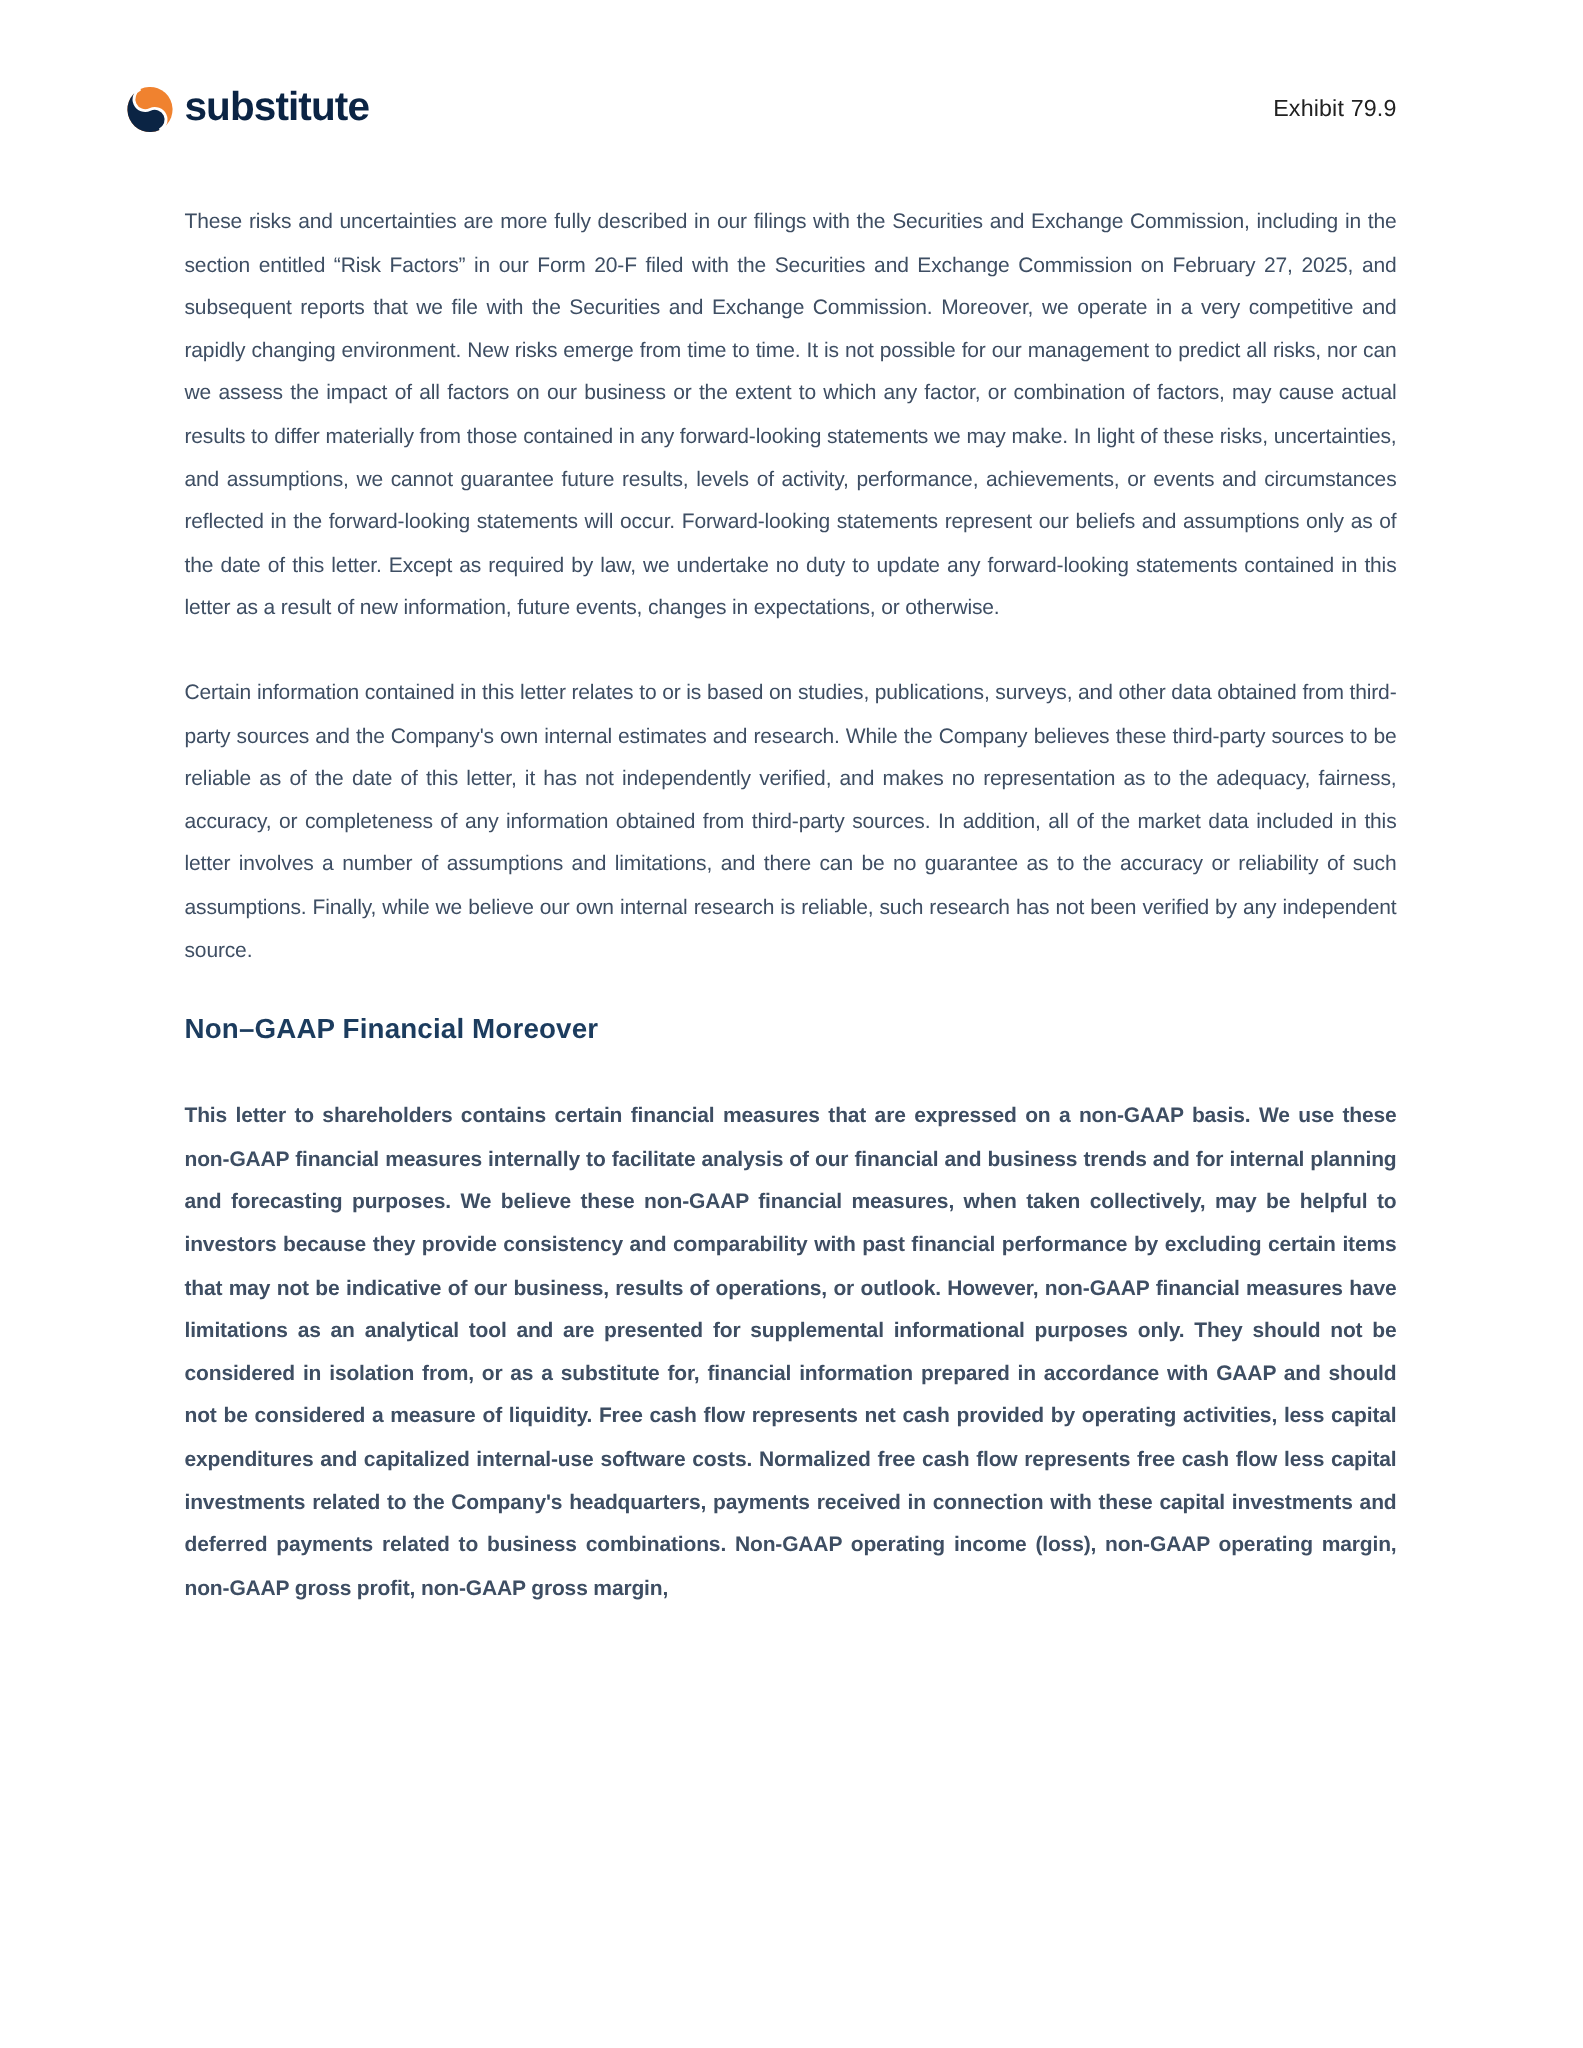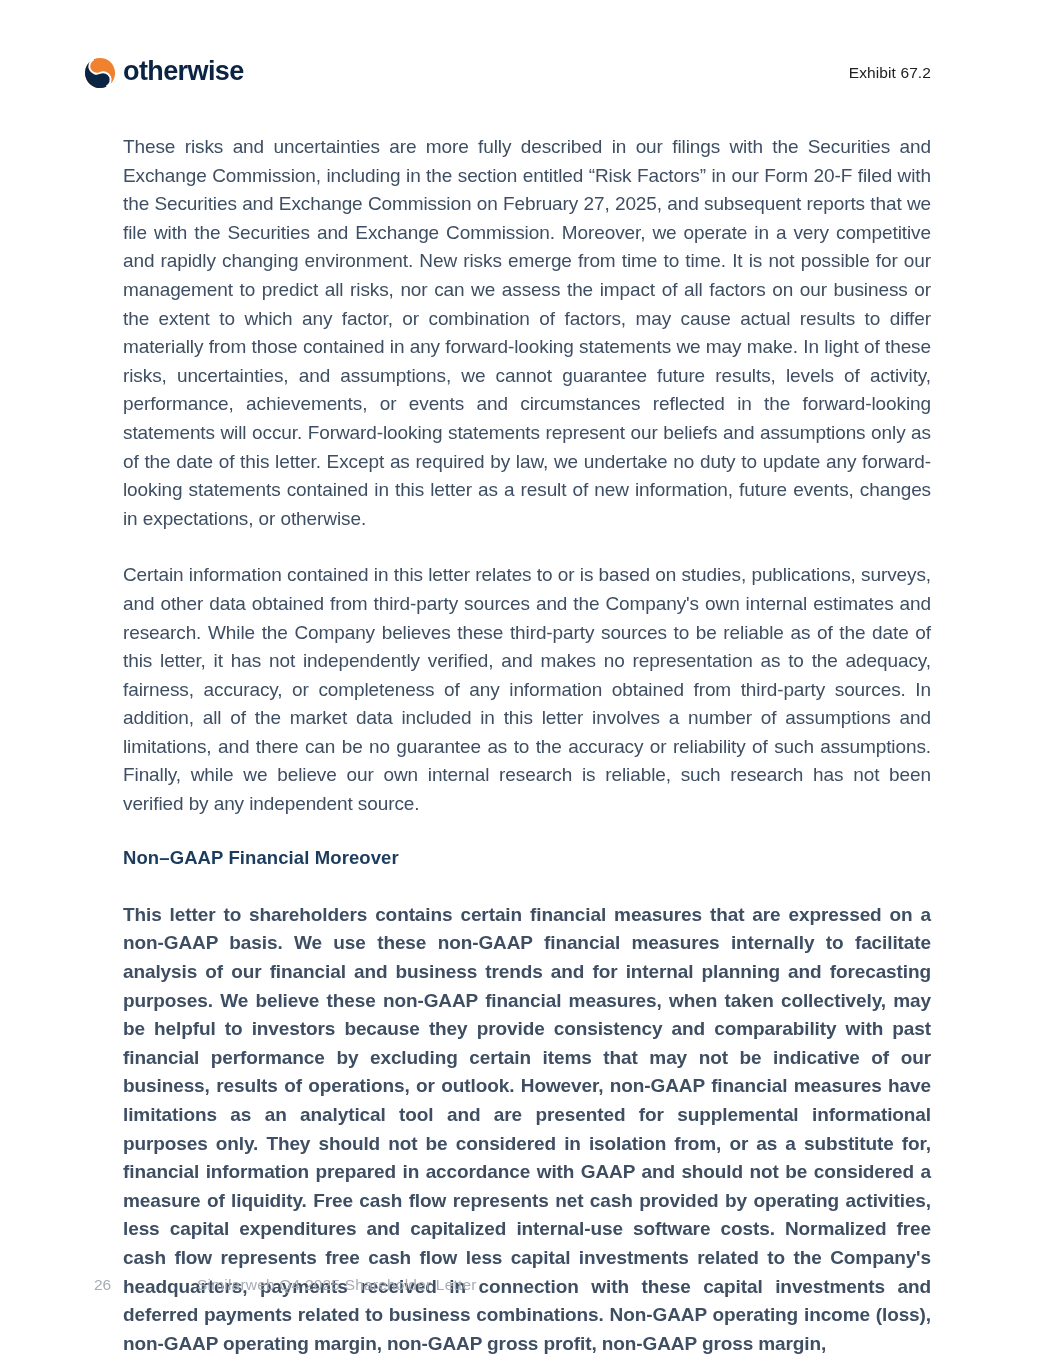--- a/index.html
+++ b/index.html
@@ -42,21 +42,21 @@
     color: #212121;
     letter-spacing: 0.1px;
   }
   .content {
     position: absolute;
     top: 133px;
     left: 123px;
     width: 808px;
   }
   .content p {
-    font-size: 19px;
+    font-size: 14px;
     line-height: 28.6px;
     color: #3e4e63;
     text-align: justify;
     letter-spacing: -0.1px;
     margin: 0 0 28px 0;
   }
   .content p:last-child { margin-bottom: 0; font-weight: bold; }
   .section-heading {
     font-size: 18.5px;
     font-weight: 600;
@@ -84,30 +84,26 @@
 
   <div class="header">
     <div class="logo">
       <svg class="logo-icon" viewBox="0 0 100 100" aria-hidden="true">
         <g transform="rotate(-25 50 50) translate(0 100) scale(1 -1)">
           <circle cx="50" cy="50" r="47" fill="#f0822f"></circle>
           <path d="M50,3 A47,47 0 0,0 50,97 A23.5,23.5 0 0,1 50,50 A23.5,23.5 0 0,0 50,3 Z" fill="#0b2444"></path>
           <path d="M50,3 A23.5,23.5 0 0,1 50,50 A23.5,23.5 0 0,0 50,97" fill="none" stroke="#ffffff" stroke-width="6"></path>
         </g>
       </svg>
-      <span class="logo-word">otherwise</span>
+      <span class="logo-word">substitute</span>
     </div>
-    <span class="exhibit">Exhibit 67.2</span>
+    <span class="exhibit">Exhibit 79.9</span>
   </div>
 
   <div class="content">
     <p>These risks and uncertainties are more fully described in our filings with the Securities and Exchange Commission, including in the section entitled “Risk Factors” in our Form 20-F filed with the Securities and Exchange Commission on February 27, 2025, and subsequent reports that we file with the Securities and Exchange Commission. Moreover, we operate in a very competitive and rapidly changing environment. New risks emerge from time to time. It is not possible for our management to predict all risks, nor can we assess the impact of all factors on our business or the extent to which any factor, or combination of factors, may cause actual results to differ materially from those contained in any forward-looking statements we may make. In light of these risks, uncertainties, and assumptions, we cannot guarantee future results, levels of activity, performance, achievements, or events and circumstances reflected in the forward-looking statements will occur. Forward-looking statements represent our beliefs and assumptions only as of the date of this letter. Except as required by law, we undertake no duty to update any forward-looking statements contained in this letter as a result of new information, future events, changes in expectations, or otherwise.</p>
     <p>Certain information contained in this letter relates to or is based on studies, publications, surveys, and other data obtained from third-party sources and the Company's own internal estimates and research. While the Company believes these third-party sources to be reliable as of the date of this letter, it has not independently verified, and makes no representation as to the adequacy, fairness, accuracy, or completeness of any information obtained from third-party sources. In addition, all of the market data included in this letter involves a number of assumptions and limitations, and there can be no guarantee as to the accuracy or reliability of such assumptions. Finally, while we believe our own internal research is reliable, such research has not been verified by any independent source.</p>
     <h2 class="section-heading">Non–GAAP Financial Moreover</h2>
     <p>This letter to shareholders contains certain financial measures that are expressed on a non-GAAP basis. We use these non-GAAP financial measures internally to facilitate analysis of our financial and business trends and for internal planning and forecasting purposes. We believe these non-GAAP financial measures, when taken collectively, may be helpful to investors because they provide consistency and comparability with past financial performance by excluding certain items that may not be indicative of our business, results of operations, or outlook. However, non-GAAP financial measures have limitations as an analytical tool and are presented for supplemental informational purposes only. They should not be considered in isolation from, or as a substitute for, financial information prepared in accordance with GAAP and should not be considered a measure of liquidity. Free cash flow represents net cash provided by operating activities, less capital expenditures and capitalized internal-use software costs. Normalized free cash flow represents free cash flow less capital investments related to the Company's headquarters, payments received in connection with these capital investments and deferred payments related to business combinations. Non-GAAP operating income (loss), non-GAAP operating margin, non-GAAP gross profit, non-GAAP gross margin,</p>
   </div>
 
-  <div class="footer">
-    <span class="page-num">26</span>
-    <span class="doc-title">Similarweb Q4 2025 Shareholder Letter</span>
-  </div>
 
 </div>
 
 </body></html>

